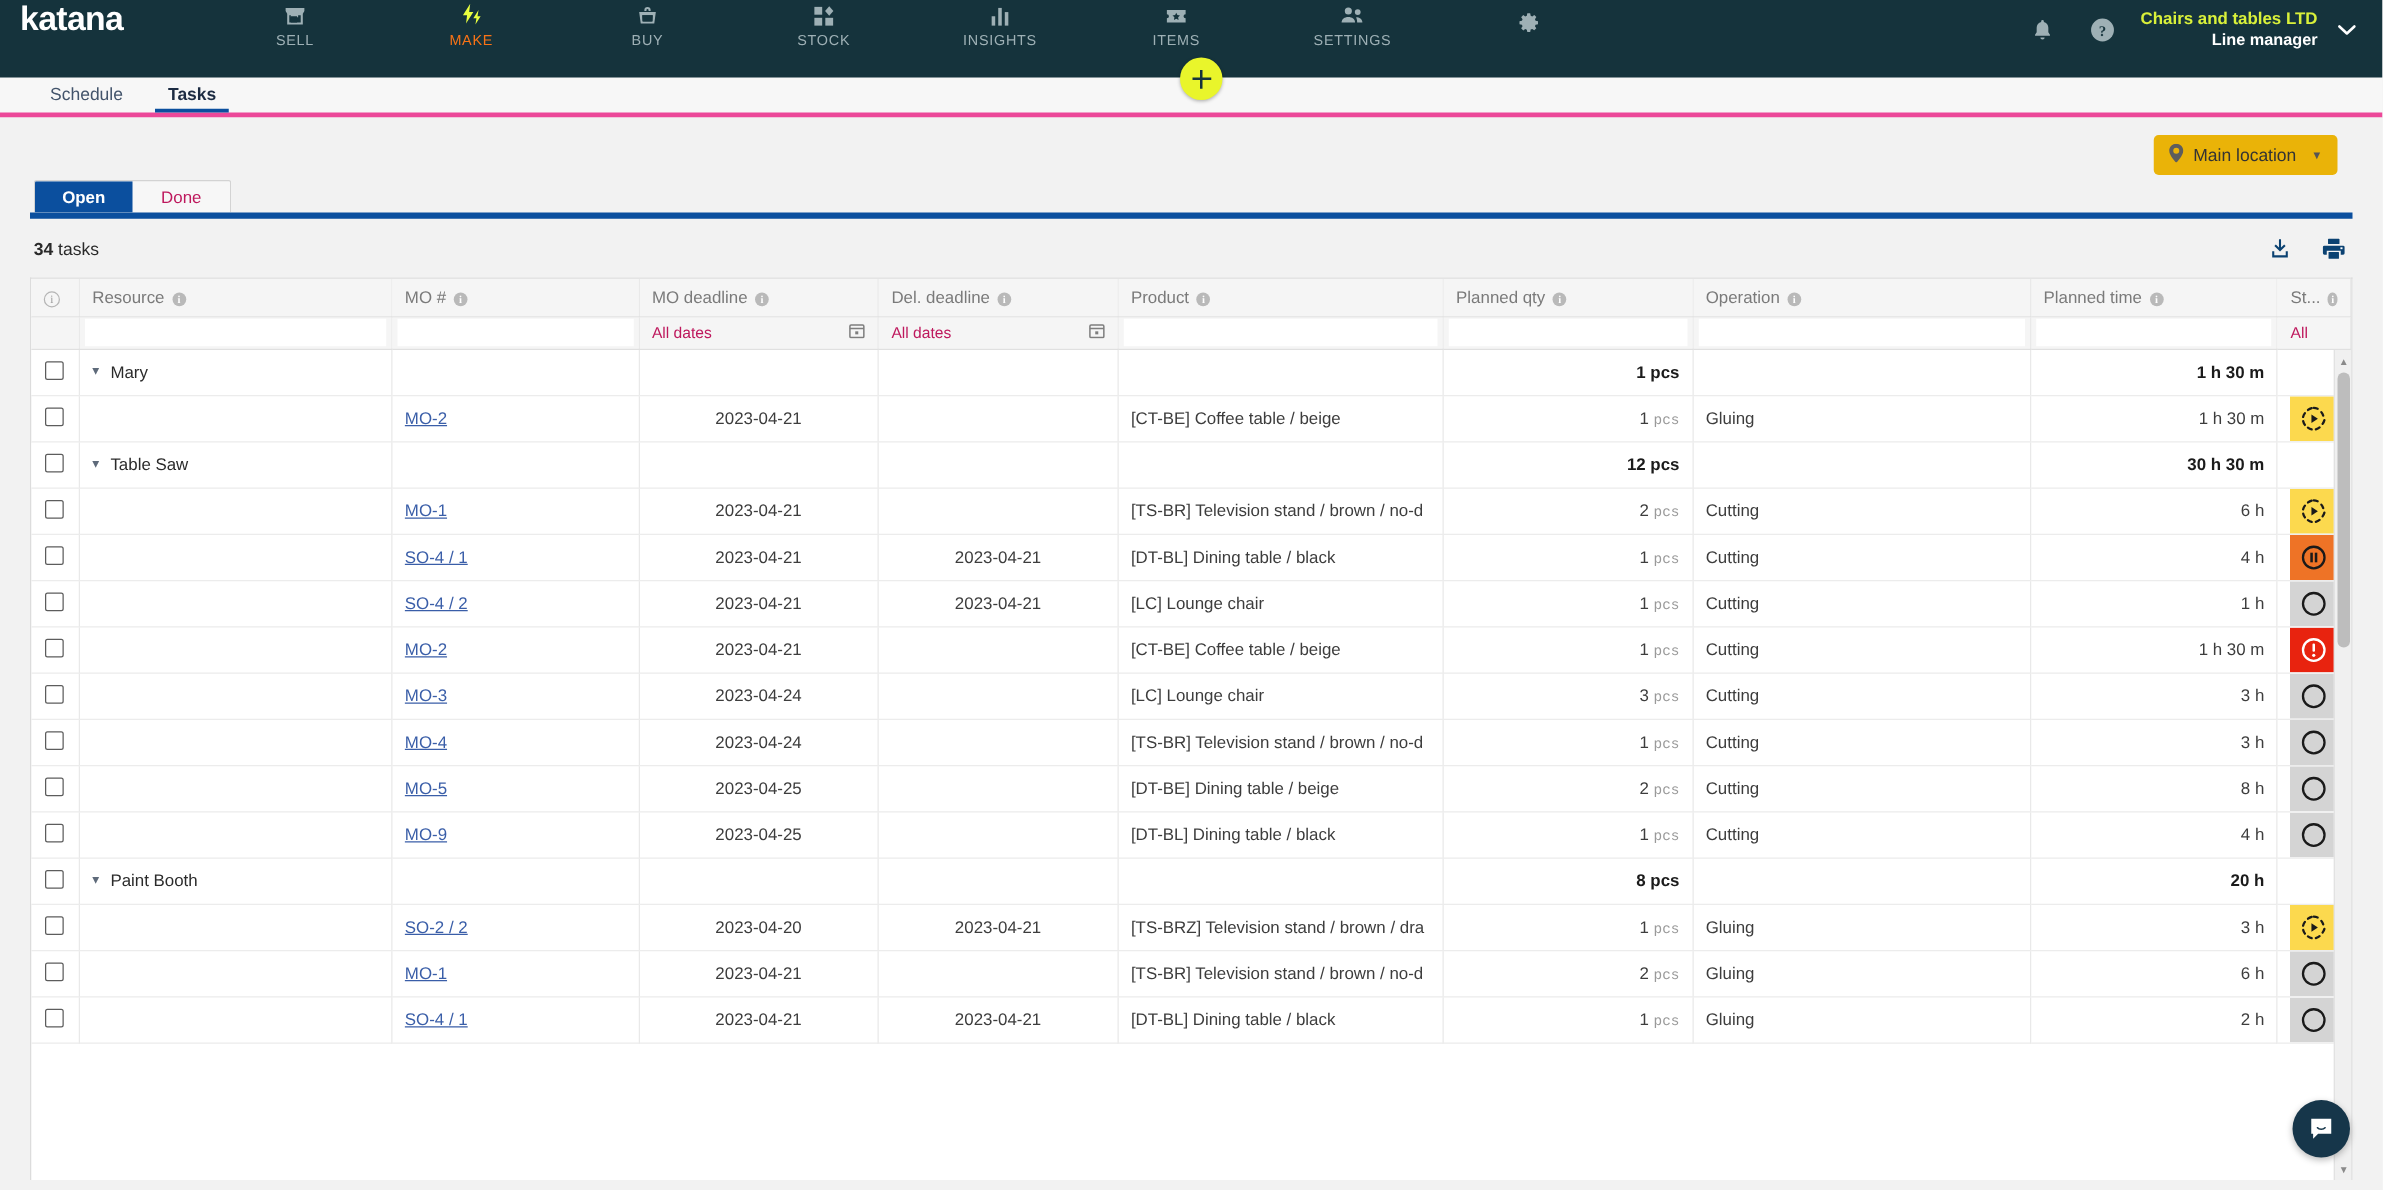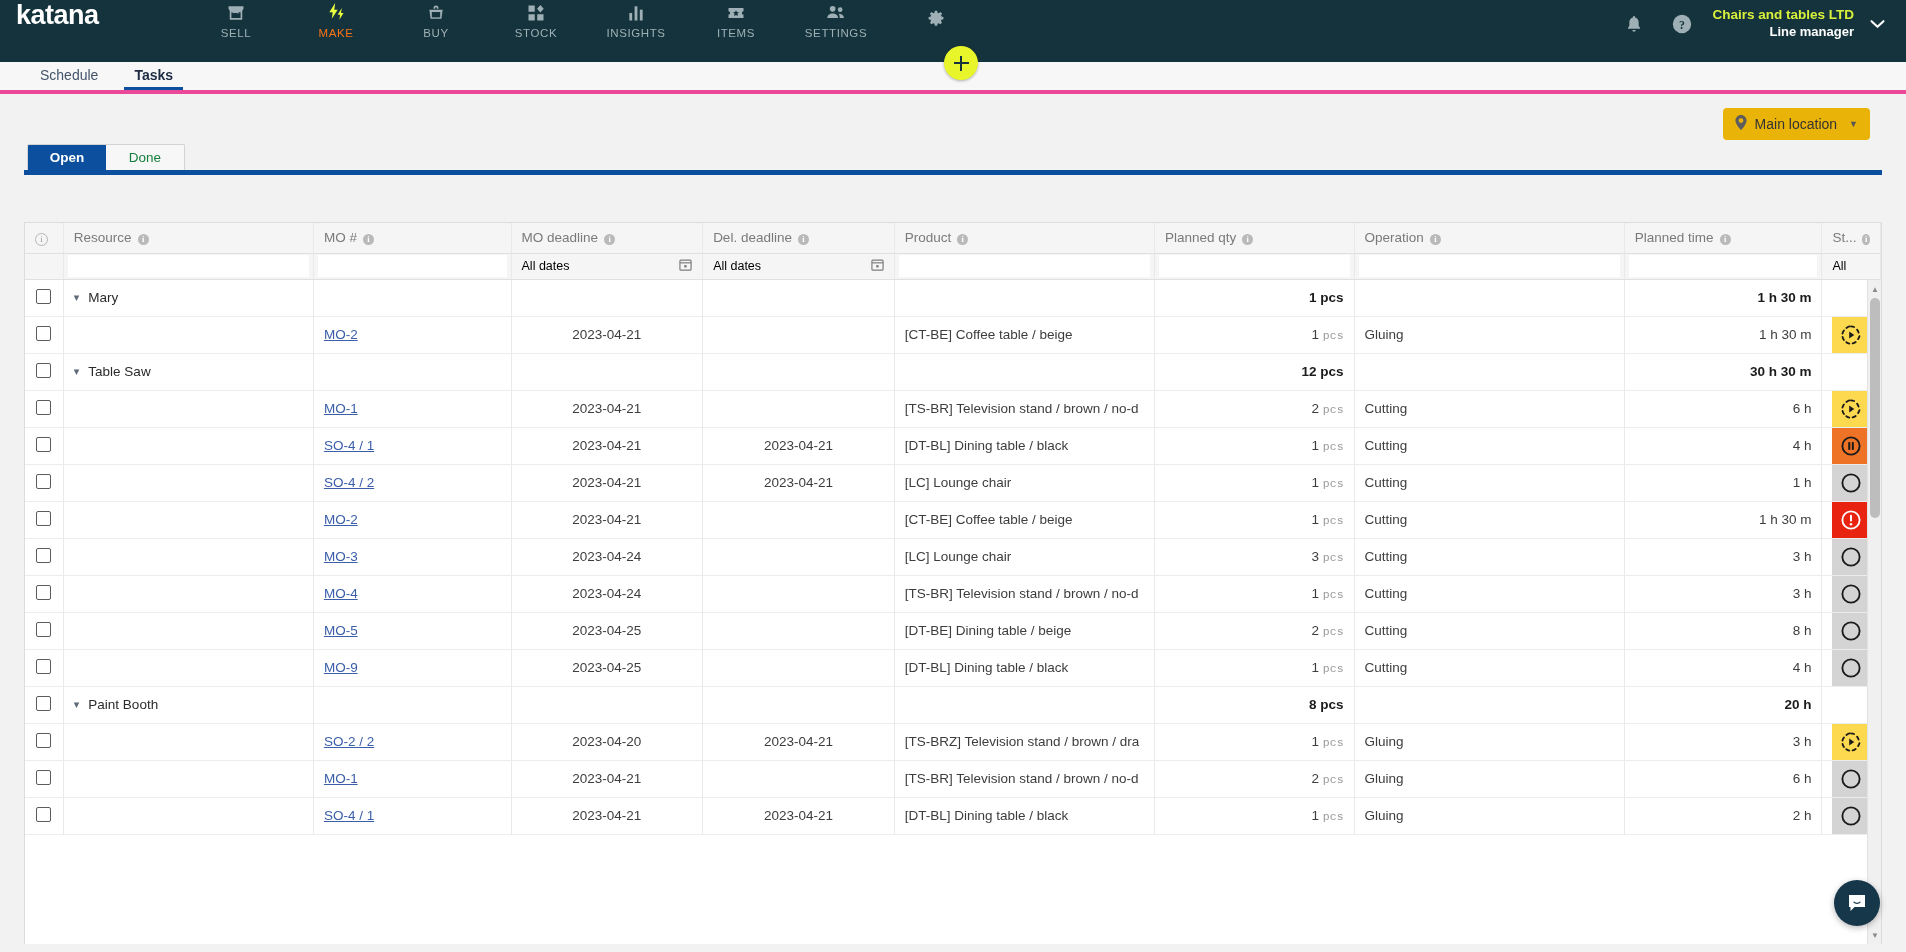--- a/index.html
+++ b/index.html
@@ -20,21 +20,21 @@
     position: relative;
   }
   .logo {
     color: #ffffff;
     font-size: 27px;
     font-weight: 700;
     letter-spacing: -0.5px;
     margin-left: 16px;
     width: 150px;
   }
-  .nav-items { display: flex; align-items: center; margin-left: 20px; }
+  .nav-items { display: flex; align-items: center; margin-left: 20px; gap: 41px; }
   .nav-item {
     width: 100px;
     display: flex;
     flex-direction: column;
     align-items: center;
     justify-content: center;
     gap: 3px;
     cursor: pointer;
     color: #9eb0b5;
     padding-top: 2px;
@@ -147,21 +147,21 @@
     border-bottom: none;
     background: #f7f7f7;
     border-radius: 2px 2px 0 0;
     overflow: hidden;
     height: 26px;
   }
   .seg {
     min-width: 78px;
     display:flex; align-items:center; justify-content:center;
     font-size: 13.5px;
-    color: #15803d;
+    color: #be185d;
     cursor: pointer;
     padding: 0 14px;
   }
   .seg.active { background: #0b4f9e; color: #fff; font-weight: 700; }
 
   .blue-bar {
     position: absolute;
     left: 24px; right: 24px;
     top: 76px;
     height: 5px;
@@ -245,21 +245,21 @@
     outline: none;
     font-size: 12.5px;
     color: #9a9a9a;
     font-family: "Liberation Sans", sans-serif;
     padding: 0 6px;
     display: flex;
     align-items: center;
   }
   .filter-box.plain { background: #fff; }
   .filter-date { justify-content: space-between; }
-  .filter-none { background: transparent; color:#000000; padding-left:6px;}
+  .filter-none { background: transparent; color:#be185d; padding-left:6px;}
 
   .cell-right { text-align: right; }
   .cell-c { text-align: center; }
   .group-row td { background: #fff; font-weight: 700; color: #1b1b1b; }
   .group-name { display: flex; align-items: center; gap: 9px; font-weight: 400; color: #2b2b2b;}
   .chev-sm { color:#5e6a7a; font-size: 11px; line-height: 1; }
 
   .cb {
     width: 15px; height: 15px;
     border: 1.5px solid #5c5c5c;
@@ -458,20 +458,42 @@
       <span class="chev">▼</span>
     </div>
 
     <div class="segmented">
       <div class="seg active">Open</div>
       <div class="seg">Done</div>
     </div>
     <div class="blue-bar"></div>
   </div>
 
+  <div class="tasks-row">
+    <div class="tasks-count">
+      <b>34</b>
+      <span>tasks</span>
+    </div>
+    <div class="tasks-actions">
+      <div class="act">
+        <svg width="20" height="20" viewBox="0 0 24 24" fill="#0b4272">
+            <path d="M11 2.8h2v8.1l3-3 1.4 1.4L12 14.7 6.6 9.3 8 7.9l3 3V2.8z"></path>
+            <path d="M4.5 14.3h2v4h11v-4h2v6h-15v-6z"></path>
+          </svg>
+      </div>
+      <div class="act">
+        <svg width="22" height="20" viewBox="0 0 24 24" fill="#0b4272">
+            <rect x="6.5" y="2.5" width="11" height="5" rx="0.6"></rect>
+            <path d="M3 9h18a1.4 1.4 0 011.4 1.4v6A1.4 1.4 0 0121 17.8h-2.3v-4H5.3v4H3a1.4 1.4 0 01-1.4-1.4v-6A1.4 1.4 0 013 9z"></path>
+            <rect x="7" y="15" width="10" height="6.6" rx="0.6"></rect>
+            <rect x="18.4" y="10.6" width="2" height="1.8" fill="#ffffff"></rect>
+          </svg>
+      </div>
+    </div>
+  </div>
 
   <div class="table-wrap">
     <table class="grid">
       <colgroup>
         <col style="width:38px">
         <col style="width:248px">
         <col style="width:196px">
         <col style="width:190px">
         <col style="width:190px">
         <col style="width:258px">

